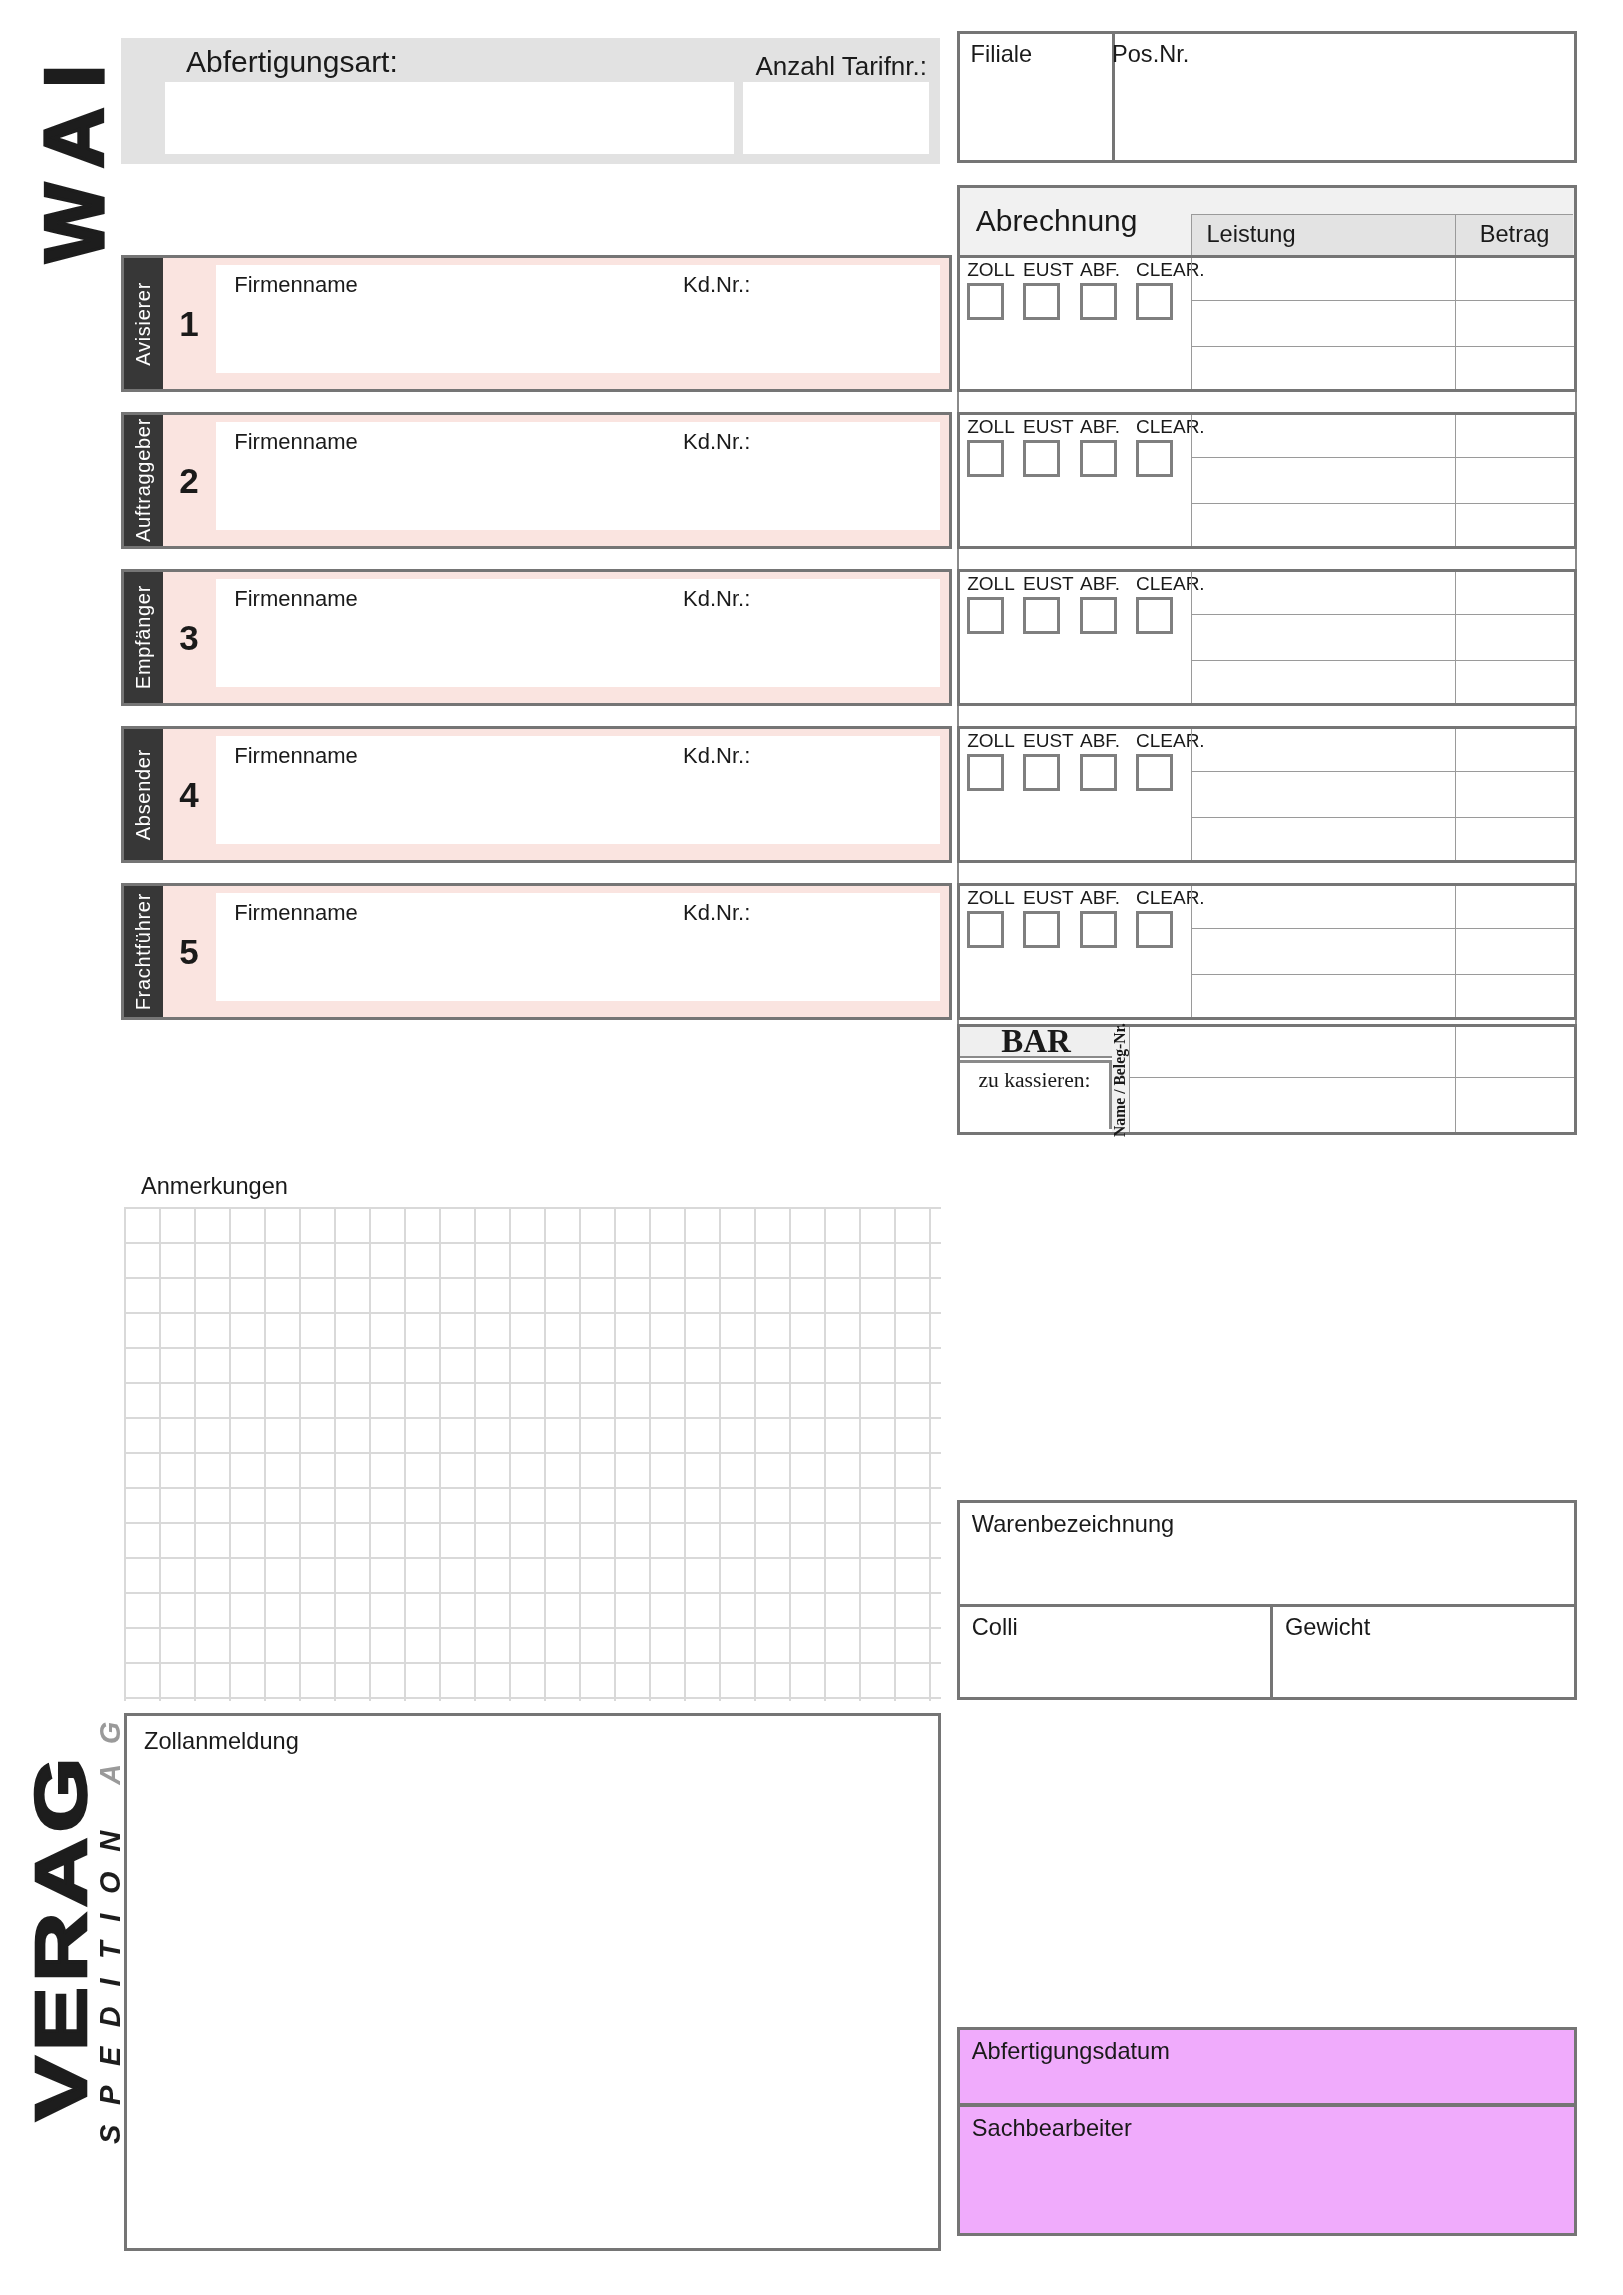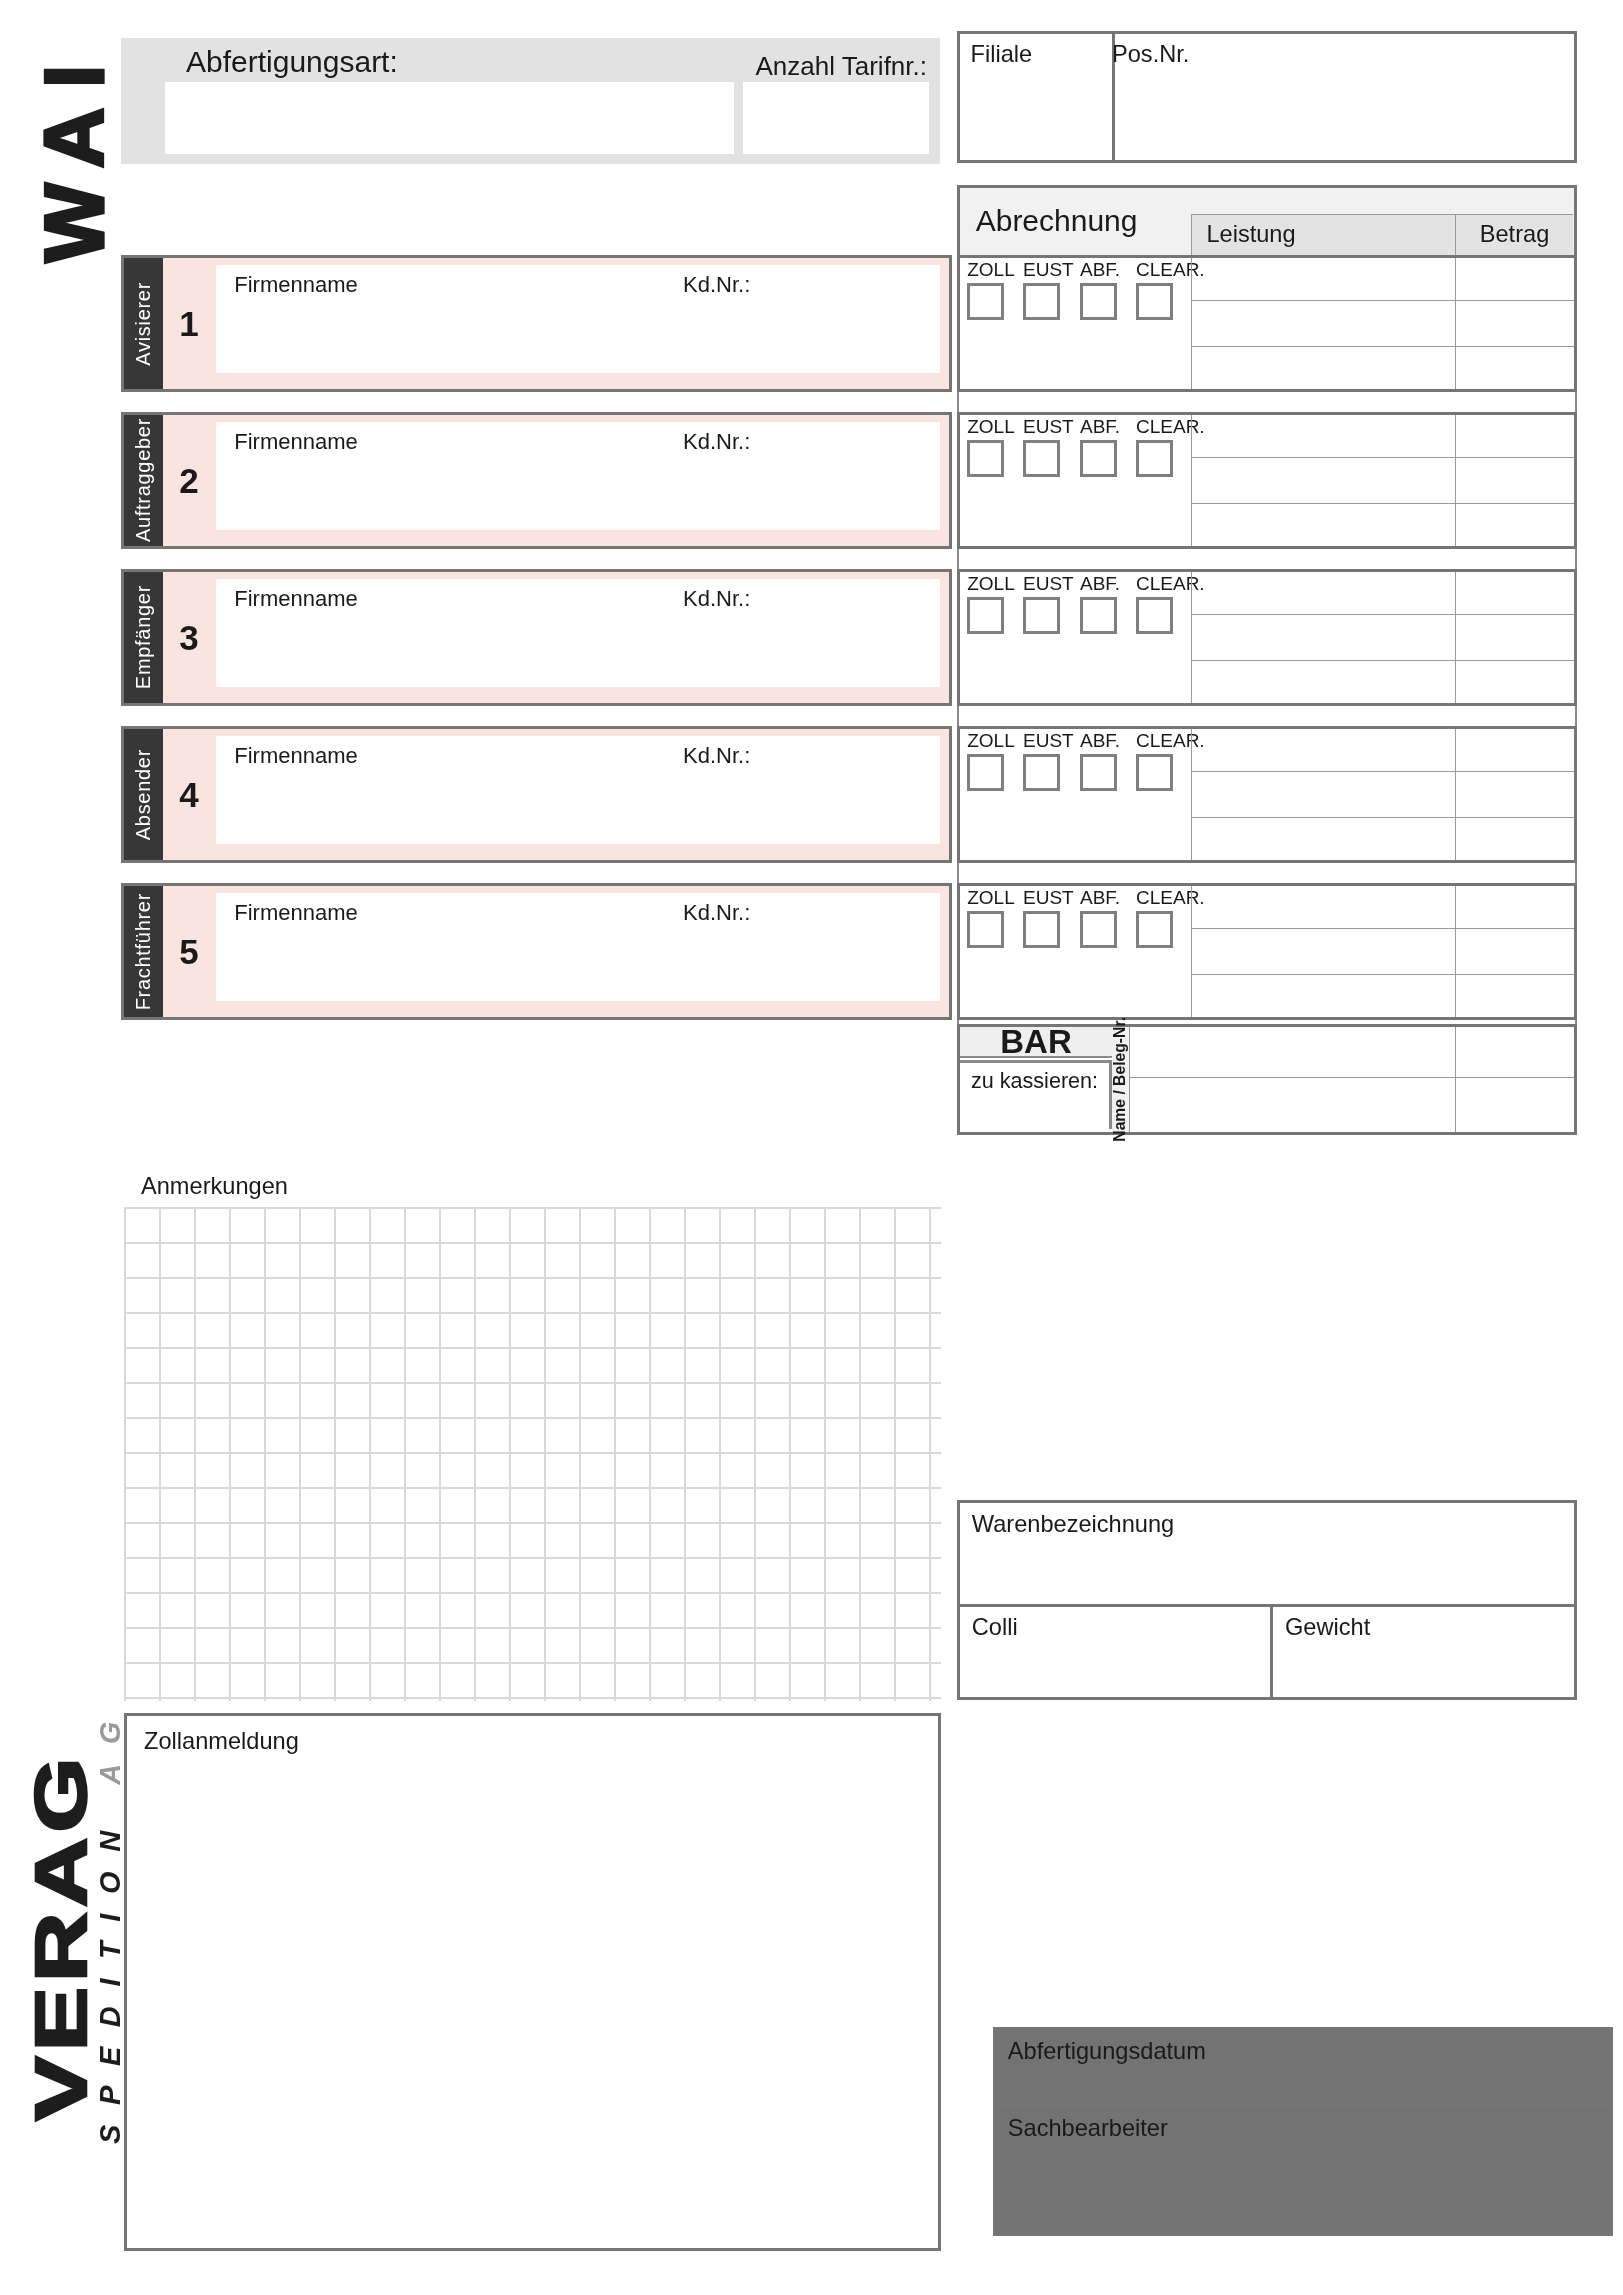--- a/index.html
+++ b/index.html
@@ -59,21 +59,21 @@
   .vline1{left:231px;top:0;bottom:0;width:1.3px;background:#9a9a9a;}
   .vline2{left:495px;top:0;bottom:0;width:1.3px;background:#9a9a9a;}
   .hline{left:231px;right:0;height:1.3px;background:#9a9a9a;}
   .hl1{top:42px;} .hl2{top:88px;}
   .cblab{top:1.3px;width:37px;text-align:center;white-space:nowrap;font-size:19px;}
   .cbl1{left:7.2px;} .cbl2{left:63px;} .cbl3{left:120px;} .cbl4{left:176px;}
   .cbx{top:25px;width:37px;height:37px;border:3.9px solid #7f7f7f;background:#ffffff;}
   .cbx1{left:7.2px;} .cbx2{left:63px;} .cbx3{left:120px;} .cbx4{left:176px;}
 
   
-  .barblock{left:957px;top:1024px;width:620px;height:111px;border:3.9px solid #757575;background:#ffffff;}
+  .barblock{left:957px;top:1024px;width:620px;height:111px;border:3.9px solid #757575;background:#ffffff;font-family:Liberation Serif, serif;}
   .barcell{left:0;top:0;width:152px;height:31px;background:#efefef;border-bottom:2.6px solid #8a8a8a;
            display:flex;align-items:center;justify-content:center;font-size:33px;font-weight:bold;}
   .zubox{left:0;top:33px;width:152px;height:69px;background:#ffffff;
          border-top:3.3px solid #8a8a8a;border-right:3.3px solid #8a8a8a;
          text-align:center;font-size:21.6px;padding-top:5.2px;}
   .namestrip{left:152px;top:0;width:17.7px;height:100%;background:#f1f1f1;border-right:1.3px solid #9a9a9a;
              display:flex;align-items:center;justify-content:center;overflow:visible;}
   .namestrip .vtext{font-size:15.7px;font-weight:bold;}
   .barrow-div{left:170px;right:0;top:50px;height:1.3px;background:#9a9a9a;}
   .barvline{left:495px;top:0;bottom:0;width:1.3px;background:#9a9a9a;}
@@ -86,21 +86,21 @@
           repeating-linear-gradient(to bottom,#d9d9d9 0 2px,transparent 2px 35px);}
   .zoll-box{left:124px;top:1713px;width:817px;height:538px;border:3.9px solid #757575;background:#fff;}
 
   
   .lkw-box{left:957px;top:1214px;width:620px;height:170px;border:3.9px solid #757575;background:#fff;}
   .lkw-hdiv{left:0;right:0;top:105px;height:3.3px;background:#757575;}
   .lkw-vdiv{left:310px;top:105px;bottom:0;width:3.3px;background:#757575;}
   .ware-box{left:957px;top:1500px;width:620px;height:200px;border:3.9px solid #757575;background:#fff;}
   .ware-hdiv{left:0;right:0;top:101px;height:3.3px;background:#757575;}
   .ware-vdiv{left:310px;top:101px;bottom:0;width:3.3px;background:#757575;}
-  .abf-box{left:957px;top:2027px;width:620px;height:209px;border:3.9px solid #757575;background:#737373;margin-left:36px;}
+  .abf-box{left:957px;top:2027px;width:620px;height:209px;border:3.9px solid #757575;background:#f0abfc;}
   .abf-hdiv{left:0;right:0;top:73px;height:3.9px;background:#757575;}
 </style>
 </head>
 <body>
 
 <div class="page">
 
   <div class="abs wai">
     <span class="vtext">WAI</span>
   </div>

